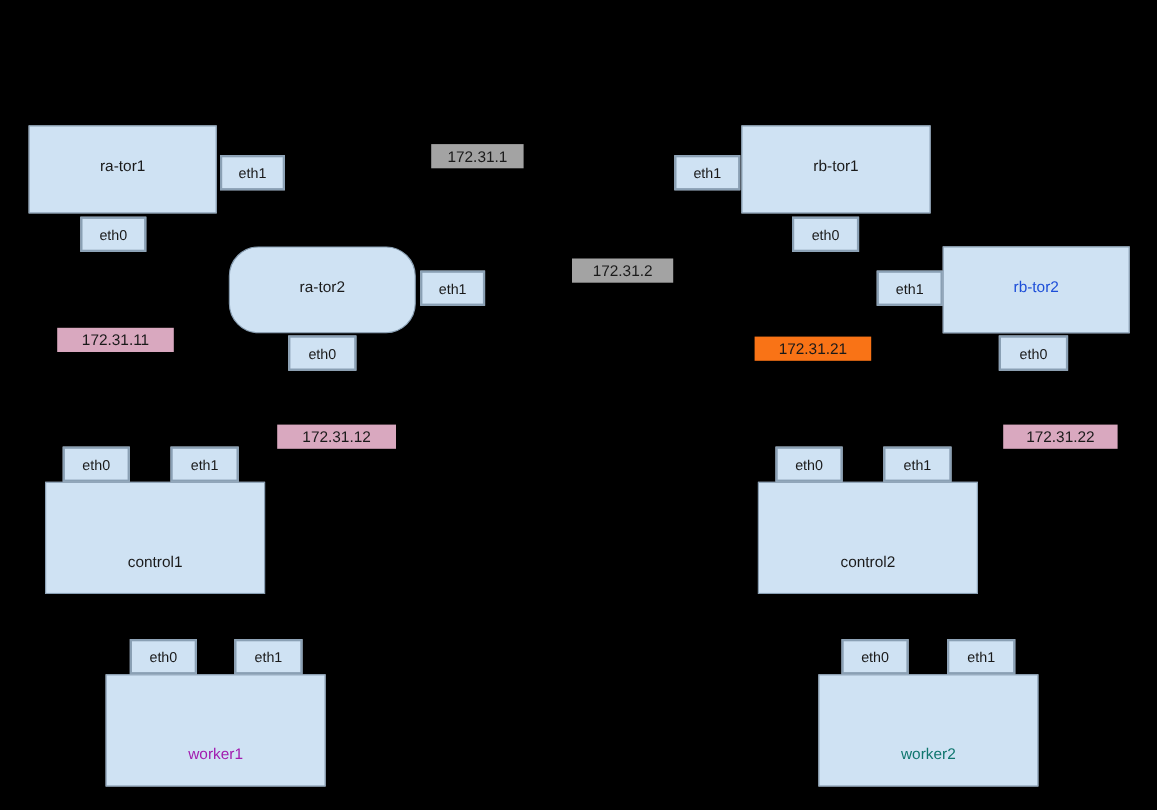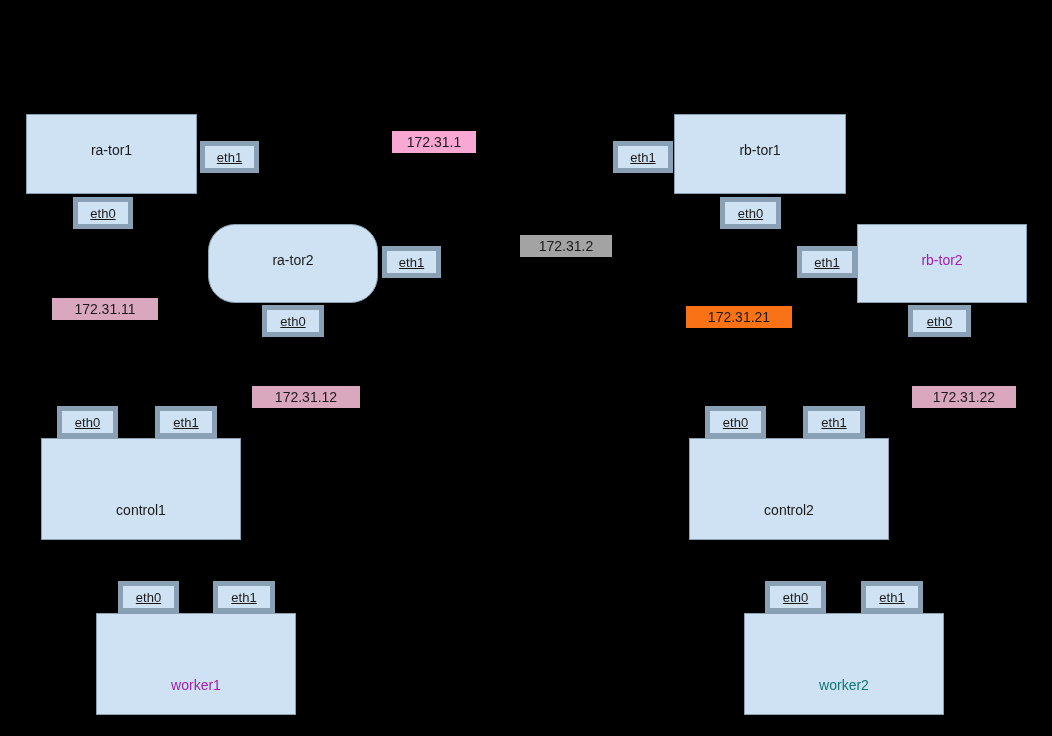--- a/index.html
+++ b/index.html
@@ -44,29 +44,28 @@
   .node.host {
     align-items: flex-end;
   }
   .node.host .node-label {
     padding-bottom: 22px;
   }
   .port {
     position: absolute;
     box-sizing: border-box;
     background: #cfe2f3;
-    border: 5px solid #3b82f6;
+    border: 2px solid #3b82f6;
     display: flex;
     align-items: center;
     justify-content: center;
     color: #1a1a1a;
     font-size: 13px;
     line-height: 1;
     height: 32px;
-    text-decoration: underline;
   }
   .iplabel {
     position: absolute;
     box-sizing: border-box;
     background: #d9a8bf;
     color: #1a1a1a;
     font-size: 14px;
     line-height: 22px;
     height: 22px;
     text-align: center;
@@ -80,21 +79,21 @@
   <div id="nodes-layer">
       <div class="node switch" style="left: 26px; top: 86px; width: 171px; height: 80px; background: rgb(207, 226, 243); border-color: rgb(138, 160, 180); color: rgb(26, 26, 26);">
         <span class="node-label">ra-tor1</span>
       </div>
       <div class="node switch" style="left: 208px; top: 196px; width: 170px; height: 79px; background: rgb(207, 226, 243); border-color: rgb(138, 160, 180); color: rgb(26, 26, 26); border-radius: 27px;">
         <span class="node-label">ra-tor2</span>
       </div>
       <div class="node switch" style="left: 674px; top: 86px; width: 172px; height: 80px; background: rgb(207, 226, 243); border-color: rgb(138, 160, 180); color: rgb(26, 26, 26);">
         <span class="node-label">rb-tor1</span>
       </div>
-      <div class="node switch" style="left: 857px; top: 196px; width: 170px; height: 79px; background: rgb(207, 226, 243); border-color: rgb(138, 160, 180); color: #a21caf;">
+      <div class="node switch" style="left: 857px; top: 196px; width: 170px; height: 79px; background: rgb(207, 226, 243); border-color: rgb(138, 160, 180); color: #1d4ed8;">
         <span class="node-label">rb-tor2</span>
       </div>
       <div class="node host" style="left: 41px; top: 410px; width: 200px; height: 102px; background: rgb(207, 226, 243); border-color: rgb(138, 160, 180); color: rgb(26, 26, 26);">
         <span class="node-label">control1</span>
       </div>
       <div class="node host" style="left: 689px; top: 410px; width: 200px; height: 102px; background: rgb(207, 226, 243); border-color: rgb(138, 160, 180); color: rgb(26, 26, 26);">
         <span class="node-label">control2</span>
       </div>
       <div class="node host" style="left: 96px; top: 585px; width: 200px; height: 102px; background: rgb(207, 226, 243); border-color: rgb(138, 160, 180); color: #a21caf;">
         <span class="node-label">worker1</span>
@@ -115,20 +114,20 @@
       <div class="port" style="left: 57px; top: 378px; width: 61px; background: rgb(207, 226, 243); border-color: rgb(138, 160, 180); color: rgb(26, 26, 26);">eth0</div>
       <div class="port" style="left: 155px; top: 378px; width: 62px; background: rgb(207, 226, 243); border-color: rgb(138, 160, 180); color: rgb(26, 26, 26);">eth1</div>
       <div class="port" style="left: 705px; top: 378px; width: 61px; background: rgb(207, 226, 243); border-color: rgb(138, 160, 180); color: rgb(26, 26, 26);">eth0</div>
       <div class="port" style="left: 803px; top: 378px; width: 62px; background: rgb(207, 226, 243); border-color: rgb(138, 160, 180); color: rgb(26, 26, 26);">eth1</div>
       <div class="port" style="left: 118px; top: 553px; width: 61px; background: rgb(207, 226, 243); border-color: rgb(138, 160, 180); color: rgb(26, 26, 26);">eth0</div>
       <div class="port" style="left: 213px; top: 553px; width: 62px; background: rgb(207, 226, 243); border-color: rgb(138, 160, 180); color: rgb(26, 26, 26);">eth1</div>
       <div class="port" style="left: 765px; top: 553px; width: 61px; background: rgb(207, 226, 243); border-color: rgb(138, 160, 180); color: rgb(26, 26, 26);">eth0</div>
       <div class="port" style="left: 861px; top: 553px; width: 62px; background: rgb(207, 226, 243); border-color: rgb(138, 160, 180); color: rgb(26, 26, 26);">eth1</div>
     </div>
   <div id="ip-layer">
-      <div class="iplabel" style="left: 392px; top: 103px; width: 84px; background: #f9a8d4; color: rgb(26, 26, 26);">172.31.1</div>
+      <div class="iplabel" style="left: 392px; top: 103px; width: 84px; background: #a3a3a3; color: rgb(26, 26, 26);">172.31.1</div>
       <div class="iplabel" style="left: 520px; top: 207px; width: 92px; background: #a3a3a3; color: rgb(26, 26, 26);">172.31.2</div>
       <div class="iplabel" style="left: 52px; top: 270px; width: 106px; background: rgb(217, 168, 191); color: rgb(26, 26, 26);">172.31.11</div>
       <div class="iplabel" style="left: 252px; top: 358px; width: 108px; background: rgb(217, 168, 191); color: rgb(26, 26, 26);">172.31.12</div>
       <div class="iplabel" style="left: 686px; top: 278px; width: 106px; background: #f97316; color: rgb(26, 26, 26);">172.31.21</div>
       <div class="iplabel" style="left: 912px; top: 358px; width: 104px; background: rgb(217, 168, 191); color: rgb(26, 26, 26);">172.31.22</div>
     </div>
 </div>
 
 </body></html>

